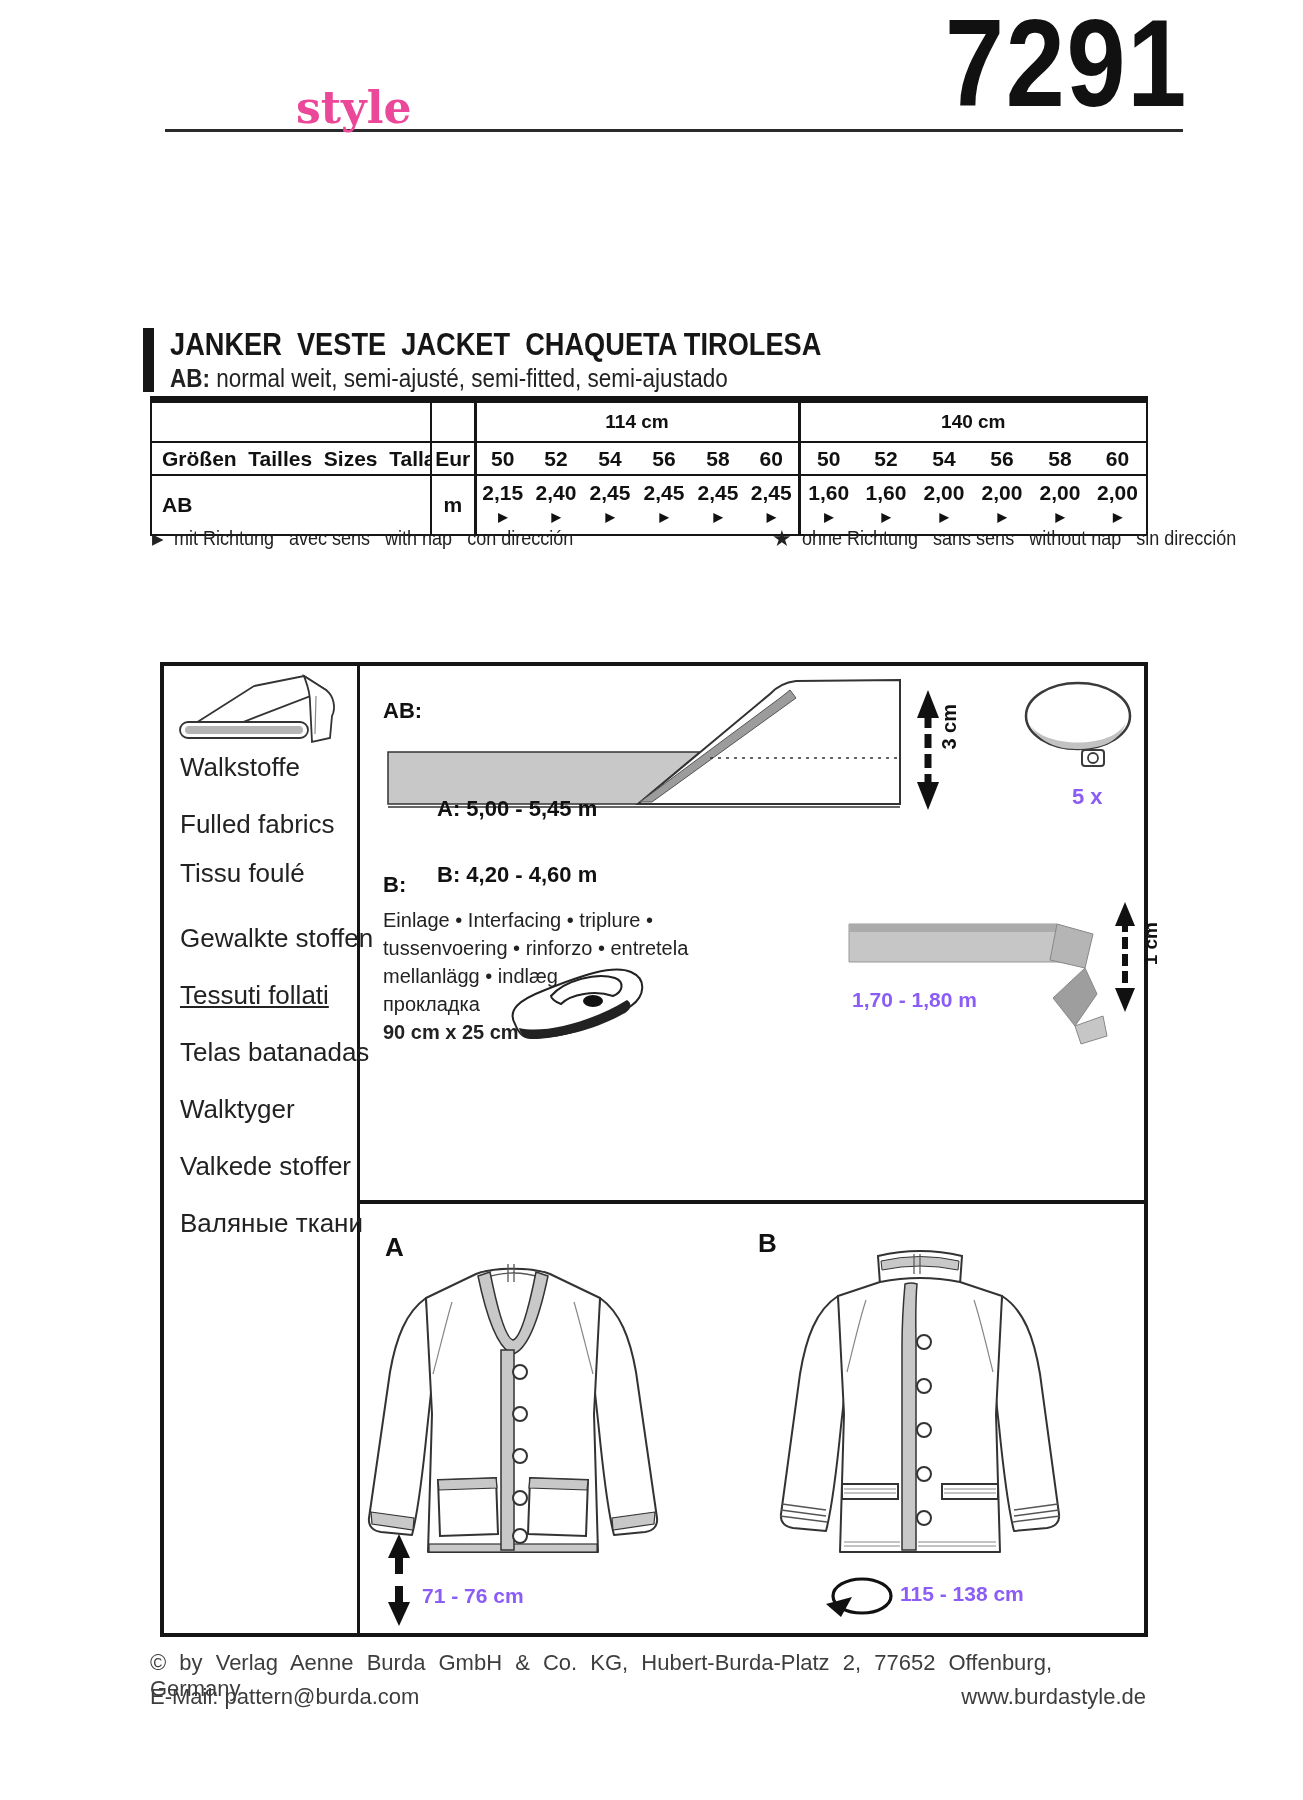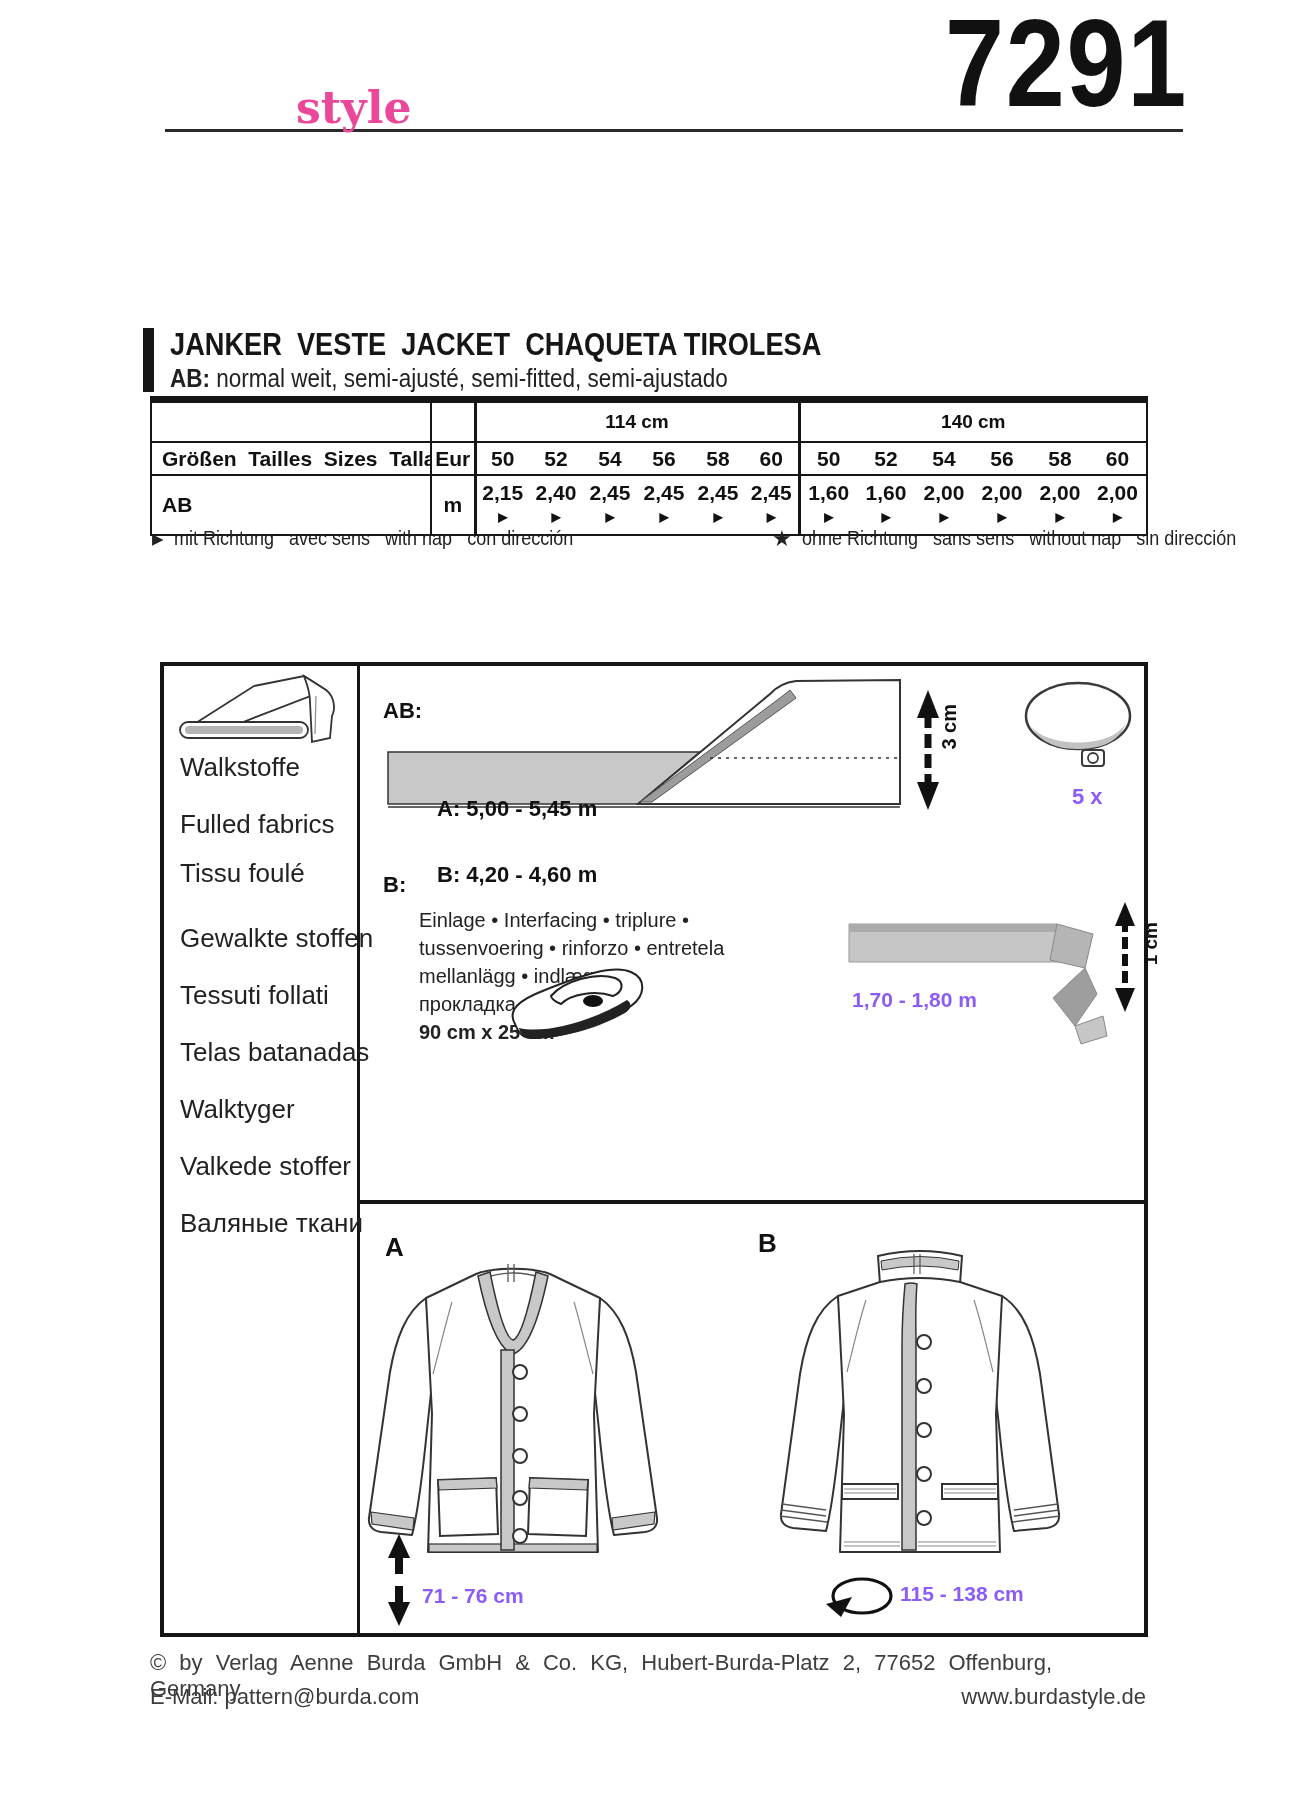--- a/index.html
+++ b/index.html
@@ -43,21 +43,21 @@
   .legend .sym{font-size:15px;line-height:1;}
   .legend .star{font-size:22px;}
 
   
   .box{left:160px;top:662px;width:988px;height:975px;border:4px solid #151515;box-sizing:border-box;}
   .v-divider{position:absolute;left:193px;top:0;bottom:0;width:3px;background:#151515;}
   .h-divider{position:absolute;left:193px;right:0;top:534px;height:4px;background:#151515;}
   .fab{left:16px;font-size:26px;color:#222;}
   .sec-label{font-size:22px;font-weight:bold;color:#111;}
   .yardage{font-size:22px;font-weight:bold;color:#111;}
-  .txtblock{font-size:20px;line-height:28px;color:#222;margin-left:36px;}
+  .txtblock{font-size:20px;line-height:28px;color:#222;}
   .txtblock2{font-size:20px;line-height:27px;color:#222;}
   .rot{writing-mode:vertical-rl;transform:rotate(180deg);font-weight:bold;font-size:20px;color:#111;}
   .meas{font-size:21px;font-weight:bold;color:#8b5cf6;}
   .view-letter{font-size:26px;font-weight:bold;color:#111;}
 
   
   .footer1{left:150px;top:1650px;width:1000px;font-size:22px;color:#3d3d3d;word-spacing:7px;}
   .footer2{left:150px;top:1684px;font-size:22px;color:#3d3d3d;}
   .footer3{right:157px;top:1684px;font-size:22px;color:#3d3d3d;}
 </style>
@@ -166,21 +166,21 @@
         <path d="M128 4 L150 18 C158 24 160 36 156 44 L154 66 L136 70 L134 30 C134 18 130 10 128 4 Z" fill="#fff" stroke="#333" stroke-width="1.8"></path>
         <path d="M140 24 L139 62" stroke="#8a8a8a" stroke-width="1.2" fill="none"></path>
         <rect x="4" y="50" width="128" height="16" rx="8" fill="#fff" stroke="#333" stroke-width="1.8"></rect>
         <rect x="9" y="54" width="118" height="8" rx="4" fill="#b5b5b5"></rect>
       </svg>
     </div>
     <div class="abs fab" style="top:86px;">Walkstoffe</div>
     <div class="abs fab" style="top:143px;">Fulled fabrics</div>
     <div class="abs fab" style="top:192px;">Tissu foulé</div>
     <div class="abs fab" style="top:257px;">Gewalkte stoffen</div>
-    <div class="abs fab" style="top:314px;">Tessuti follati</div>
+    <div class="abs fab" style="top:314px;text-decoration:underline;">Tessuti follati</div>
     <div class="abs fab" style="top:371px;">Telas batanadas</div>
     <div class="abs fab" style="top:428px;">Walktyger</div>
     <div class="abs fab" style="top:485px;">Valkede stoffer</div>
     <div class="abs fab" style="top:542px;">Валяные ткани</div>
 
     <div class="abs sec-label" style="left:219px;top:32px;">AB:</div>
 
     <div class="abs" style="left:216px;top:2px;">
       <svg width="580" height="152" viewBox="0 0 580 152">
         <polygon points="8,84 320,84 258,136 8,136" fill="#c8c8c8" stroke="#333" stroke-width="1.5"></polygon>

